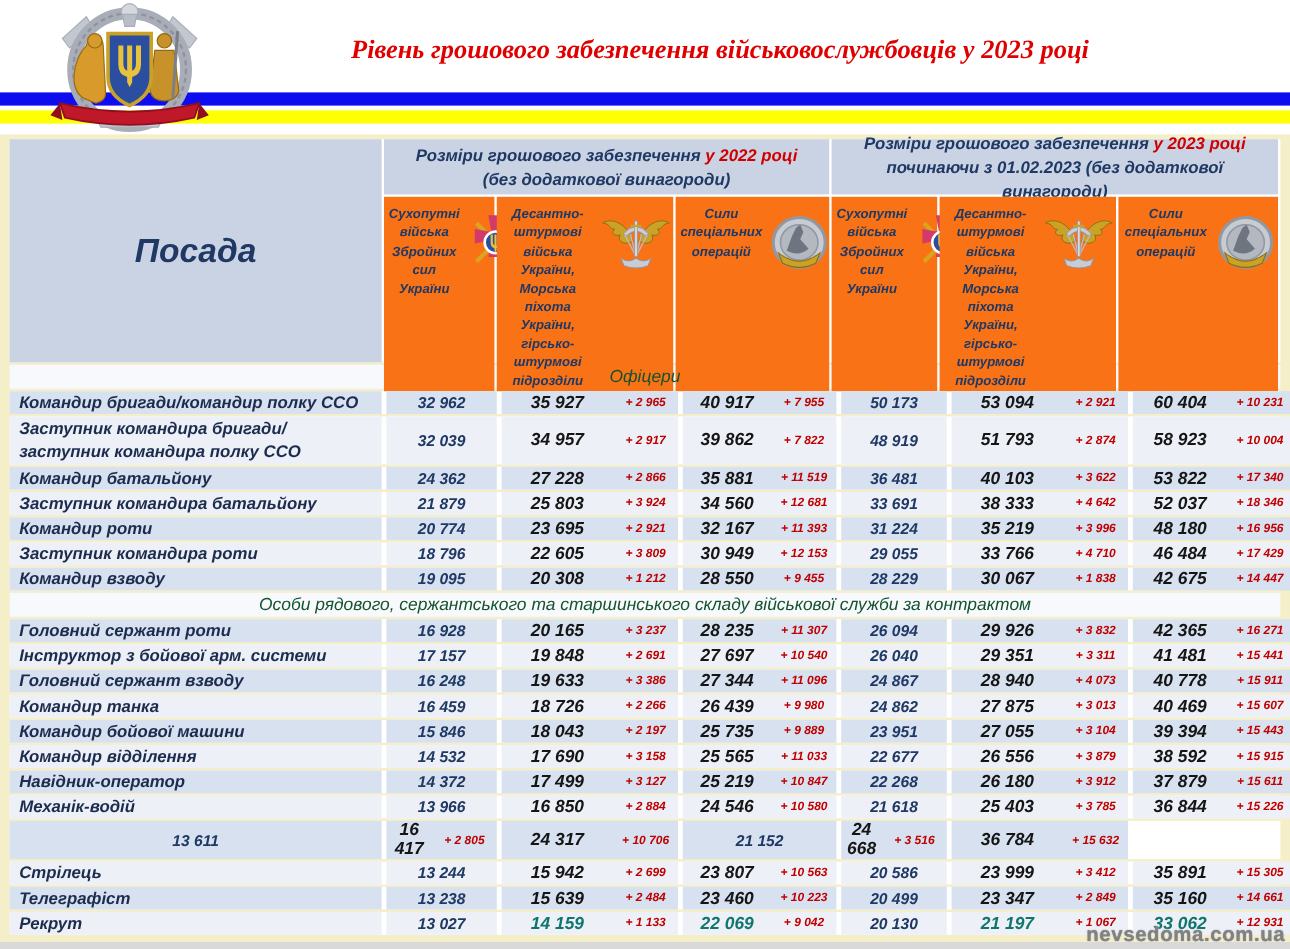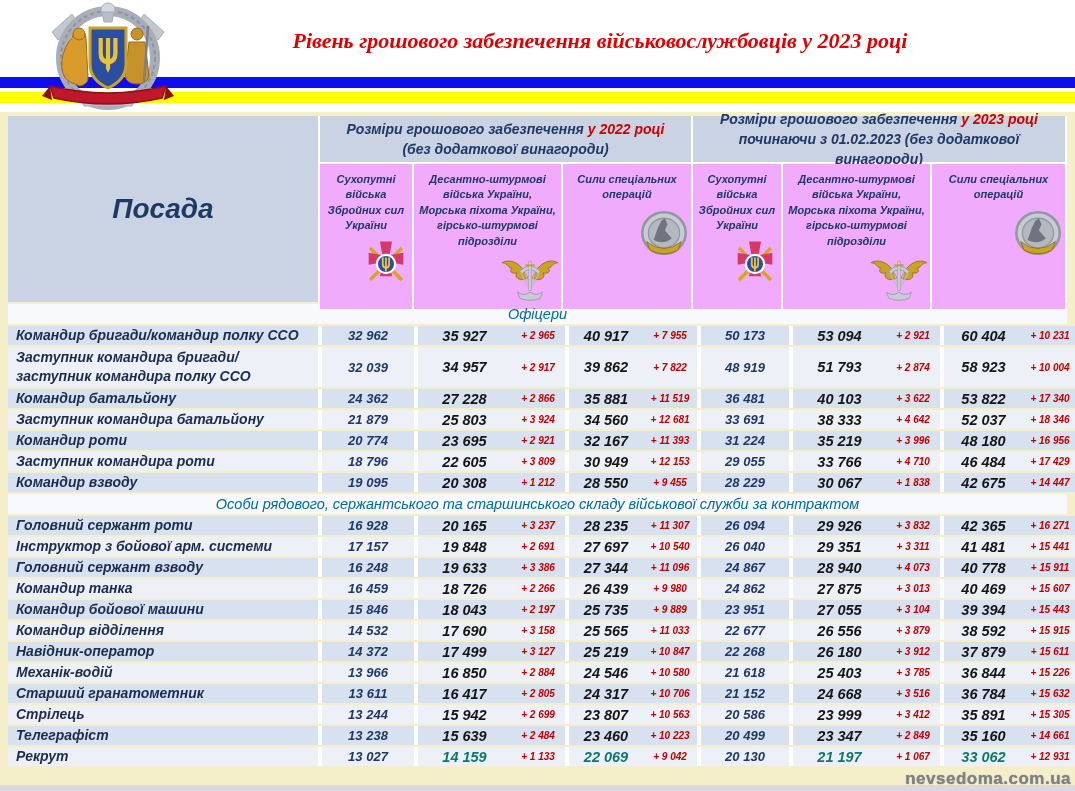--- a/index.html
+++ b/index.html
@@ -22,41 +22,41 @@
          gap:2px;background:#fff;}
   .hcell{background:#c9d3e3;color:#1f3864;font-style:italic;font-weight:bold;}
   .posada{grid-row:1 / span 2;display:flex;align-items:center;justify-content:center;
           font-size:28px;}
   .gtitle{display:flex;flex-direction:column;align-items:center;justify-content:center;
           font-size:14px;line-height:1.45;text-align:center;}
   .gtitle .red{color:#cf0000;}
   .branches{display:grid;gap:2px;background:#fff;}
   .branches.g22{grid-template-columns:92px 147px 128px;}
   .branches.g23{grid-template-columns:88px 147px 133px;}
-  .bcell{background:#f0abfc;display:flex;flex-direction:column;align-items:flex-end;
+  .bcell{background:#f97316;display:flex;flex-direction:row;align-items:flex-start;
          justify-content:flex-start;padding-top:8px;}
   .blabel{color:#1f3864;font-style:italic;font-weight:bold;font-size:11px;line-height:1.4;
           text-align:center;padding:0 4px;}
   .bicon{margin-top:4px;}
   
   .trow{display:grid;grid-template-columns:310px 92px 147px 128px 88px 147px 133px;
         gap:4px;background:#fff;margin-top:2px;}
   .trow .cell{display:flex;align-items:center;min-height:19px;}
   .trow.tall .cell{min-height:40px;}
   .trow.alt .cell{background:#d7e1ef;}
   .trow.plain .cell{background:#edf0f6;}
   .pos{padding-left:8px;color:#1c2c4e;font-style:italic;font-weight:bold;font-size:14px;
        white-space:pre-line;line-height:1.35;}
   .sv{justify-content:center;color:#1f3864;font-style:italic;font-weight:bold;font-size:13px;}
   .combo .val{flex:1;text-align:center;color:#151515;font-style:italic;font-weight:bold;
               font-size:14.5px;}
   .combo .delta{width:54px;text-align:center;color:#c00000;font-style:italic;font-weight:bold;
                 font-size:10px;}
   .trow.navyrow .val{color:#0f766e;}
-  .section-row{margin-top:2px;background:#f7f9fc;color:#0369a1;font-style:italic;
+  .section-row{margin-top:2px;background:#f7f9fc;color:#14532d;font-style:italic;
                font-size:14.5px;text-align:center;min-height:20px;
                display:flex;align-items:center;justify-content:center;}
   .watermark{position:absolute;right:4px;bottom:2px;font-size:17px;font-weight:bold;
              color:rgba(135,135,135,0.85);z-index:9;
              text-shadow:0 0 1px #555,0 0 2px #fff;letter-spacing:0.5px;}
 </style>
 </head>
 <body>
 
 <div class="page">
@@ -528,21 +528,20 @@
           <div class="cell combo">
             <span class="val">25 403</span>
             <span class="delta">+ 3 785</span>
           </div>
           <div class="cell combo">
             <span class="val">36 844</span>
             <span class="delta">+ 15 226</span>
           </div>
         </div>
         <div class="trow alt">
-          <div class="cell pos">Старший гранатометник</div>
           <div class="cell sv">13 611</div>
           <div class="cell combo">
             <span class="val">16 417</span>
             <span class="delta">+ 2 805</span>
           </div>
           <div class="cell combo">
             <span class="val">24 317</span>
             <span class="delta">+ 10 706</span>
           </div>
           <div class="cell sv">21 152</div>

